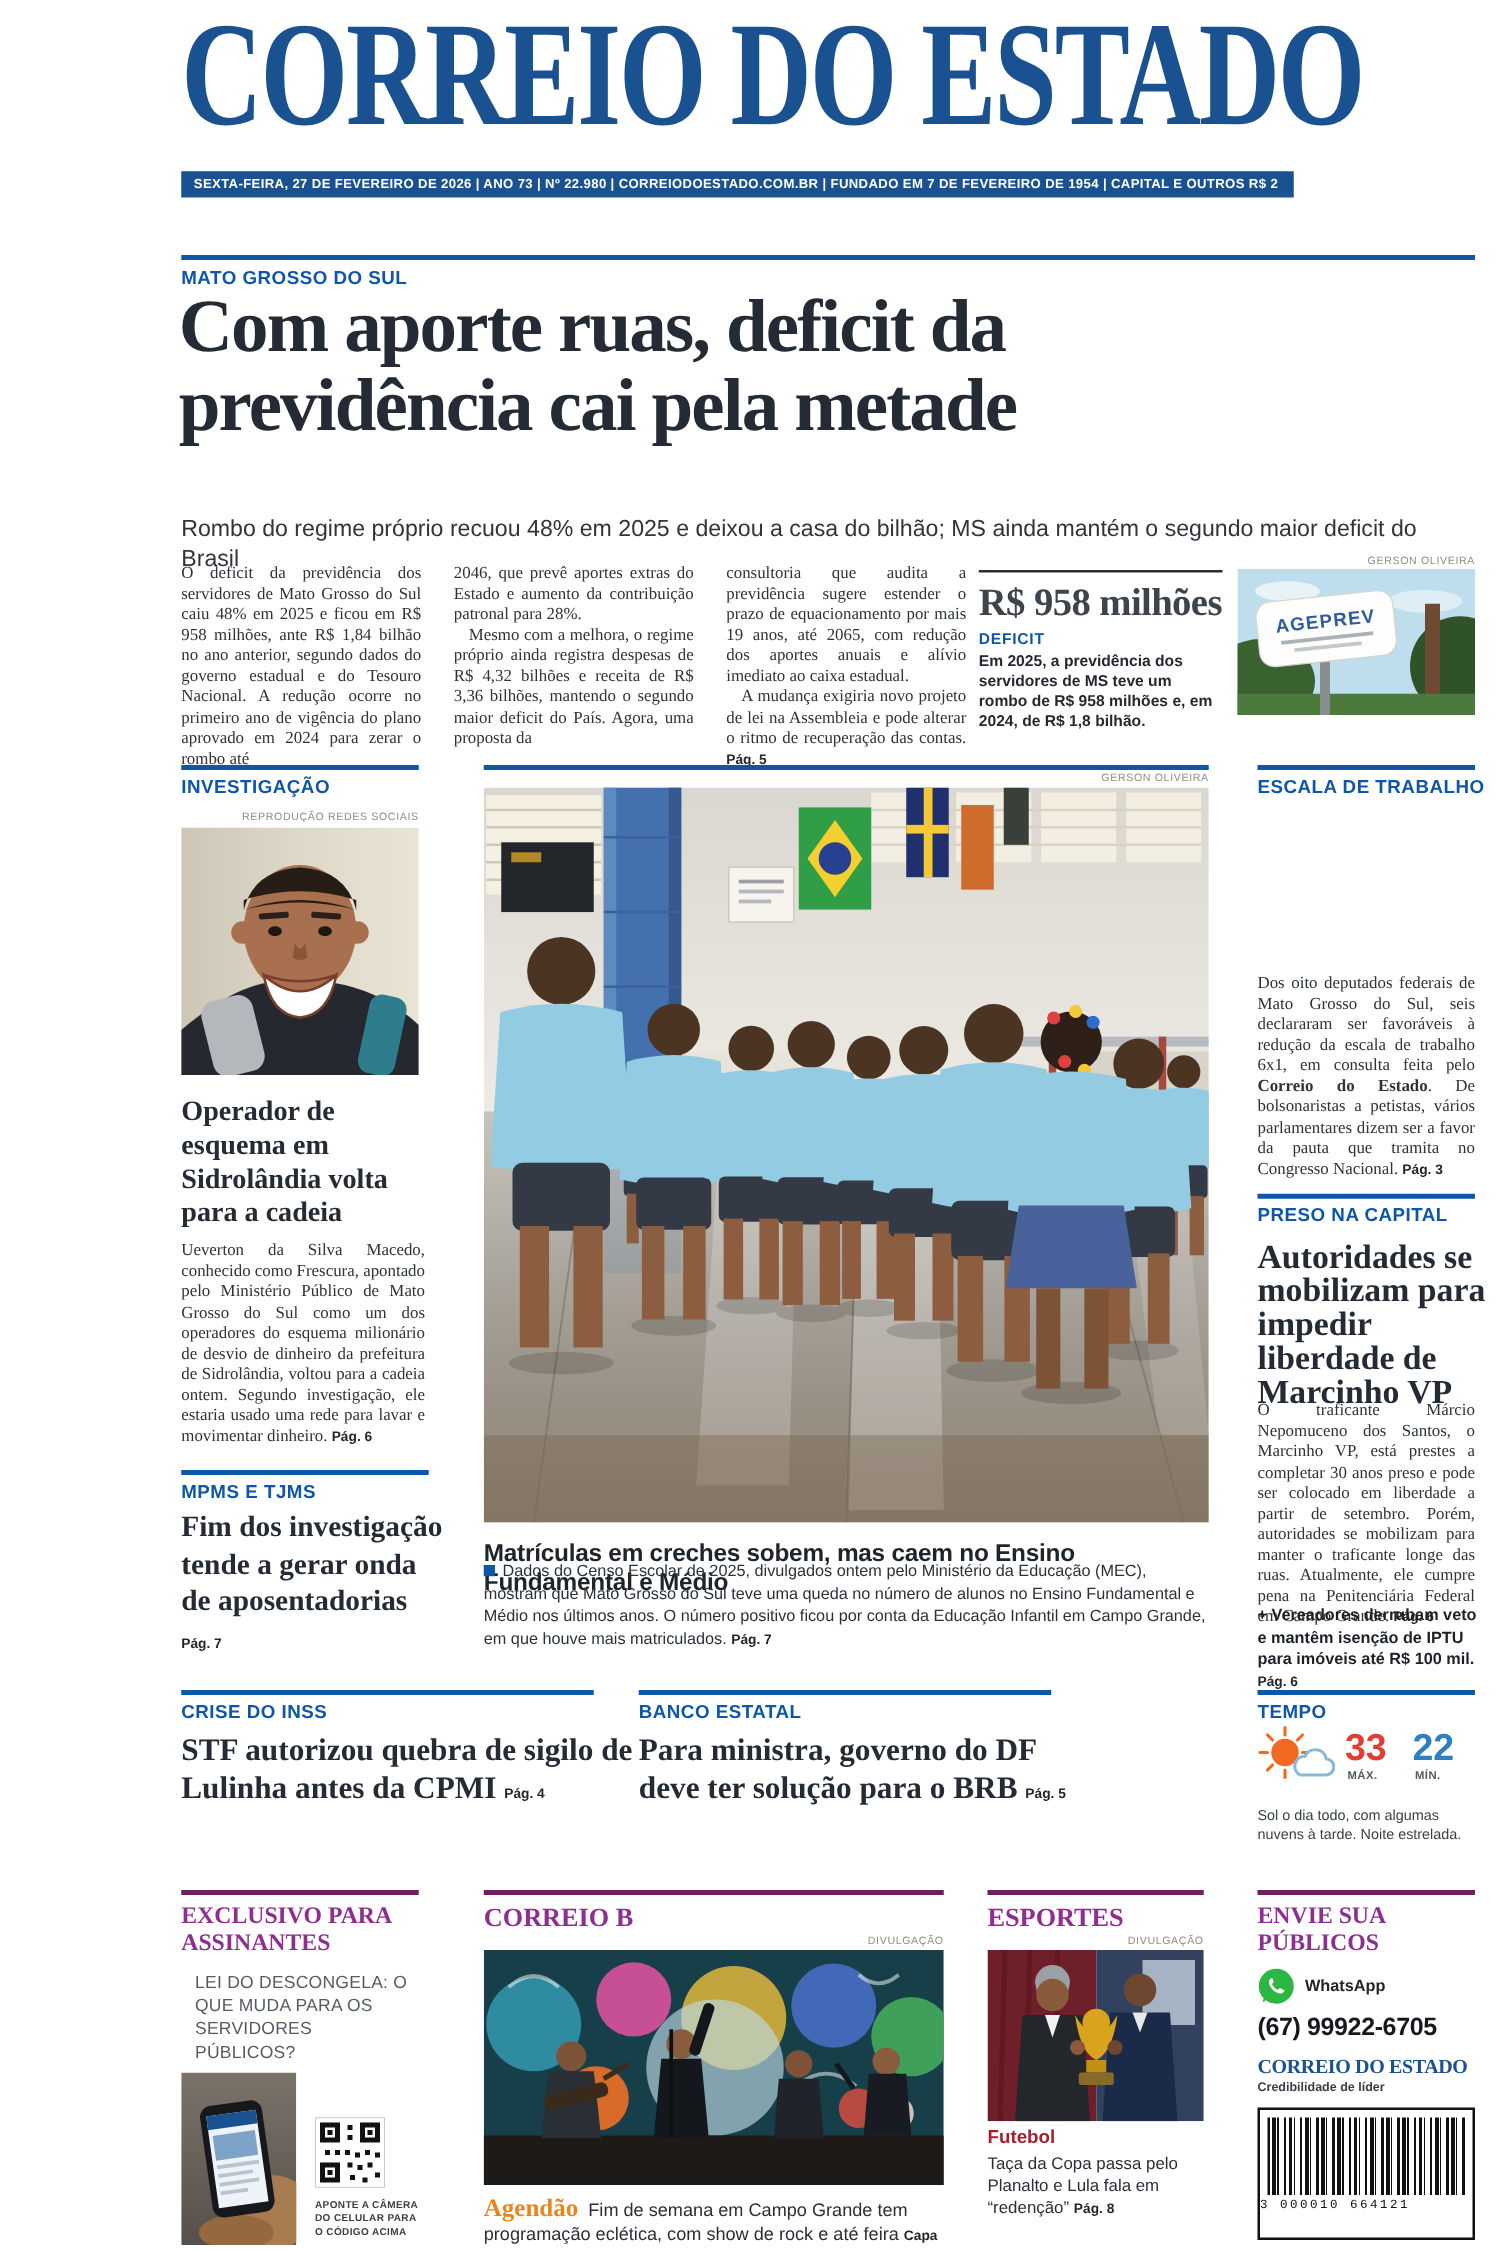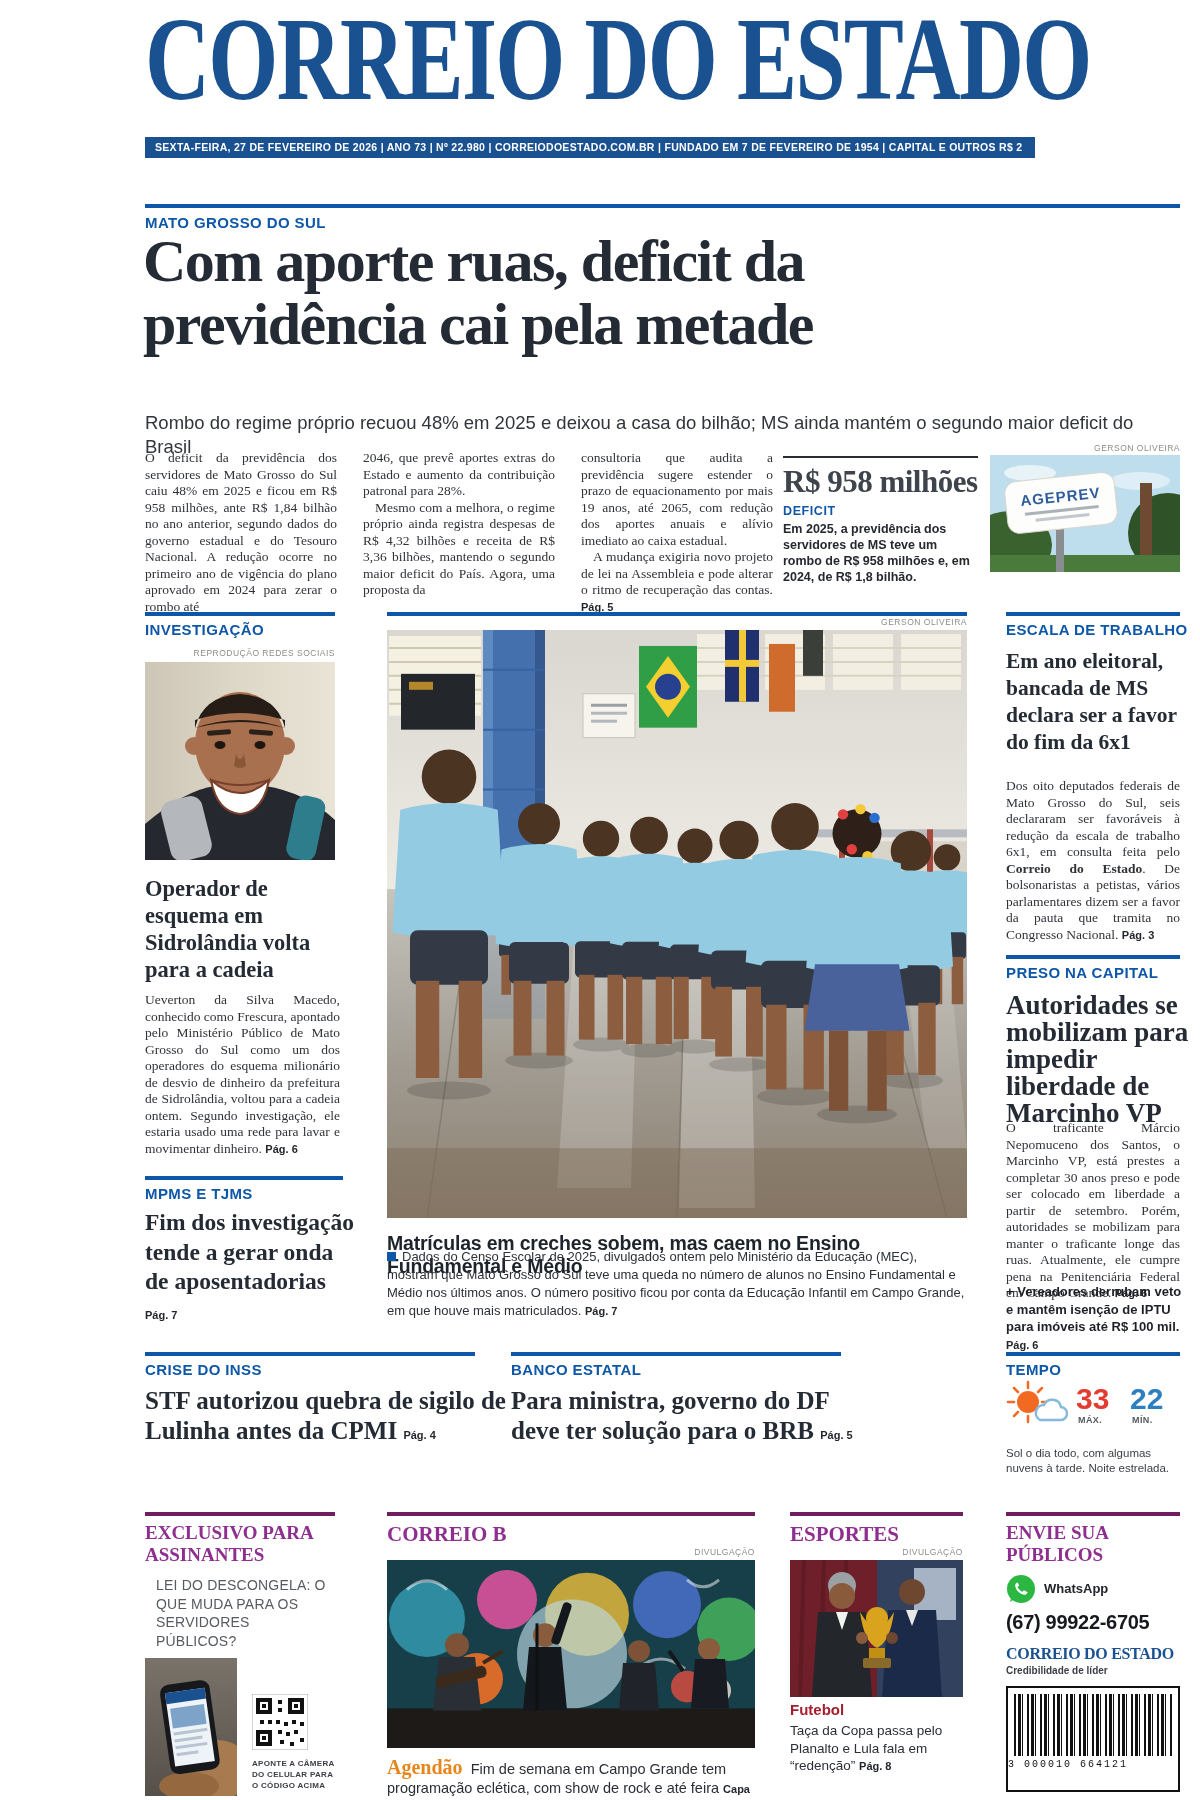--- a/index.html
+++ b/index.html
@@ -277,21 +277,20 @@
   </div>
 
   <div class="abs sanshead" style="left:387px;top:1232px;width:580px">Matrículas em creches sobem, mas caem no Ensino Fundamental e Médio</div>
   <div class="abs sanspara" style="left:387px;top:1248px;width:580px">
     <span class="sq"></span><span>Dados do Censo Escolar de 2025, divulgados ontem pelo Ministério da Educação (MEC), mostram que Mato Grosso do Sul teve uma queda no número de alunos no Ensino Fundamental e Médio nos últimos anos. O número positivo ficou por conta da Educação Infantil em Campo Grande, em que houve mais matriculados.</span>
     <span class="pg">Pág. 7</span>
   </div>
 
   <div class="abs rule" style="left:1006px;top:612px;width:174px"></div>
   <div class="abs kicker" style="left:1006px;top:622px">ESCALA DE TRABALHO</div>
-  <div class="abs shead" style="left:1006px;top:648px;width:186px;font-size:21.5px;line-height:27px">Em ano eleitoral, bancada de MS declara ser a favor do fim da 6x1</div>
   <div class="abs body" style="left:1006px;top:778px;width:174px">
     <p><span>Dos oito deputados federais de Mato Grosso do Sul, seis declararam ser favoráveis à redução da escala de trabalho 6x1, em consulta feita pelo </span><b>Correio do Estado</b><span>. De bolsonaristas a petistas, vários parlamentares dizem ser a favor da pauta que tramita no Congresso Nacional.</span>
       <span class="pg">Pág. 3</span></p>
   </div>
 
   <div class="abs rule" style="left:1006px;top:955px;width:174px"></div>
   <div class="abs kicker" style="left:1006px;top:965px">PRESO NA CAPITAL</div>
   <div class="abs shead" style="left:1006px;top:992px;width:186px;font-size:27px;line-height:27px">Autoridades se mobilizam para impedir liberdade de Marcinho VP</div>
   <div class="abs body" style="left:1006px;top:1120px;width:174px">
     <p><span>O traficante Márcio Nepomuceno dos Santos, o Marcinho VP, está prestes a completar 30 anos preso e pode ser colocado em liberdade a partir de setembro. Porém, autoridades se mobilizam para manter o traficante longe das ruas. Atualmente, ele cumpre pena na Penitenciária Federal em Campo Grande.</span>

